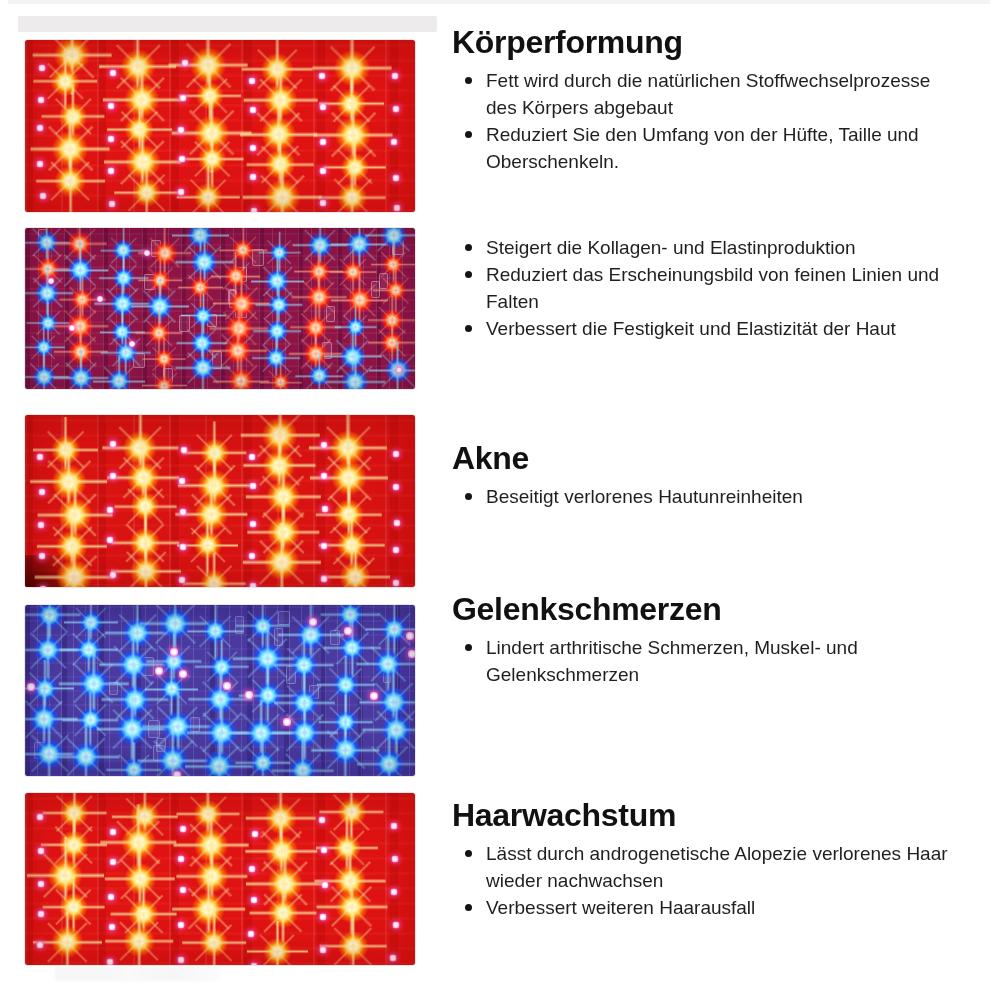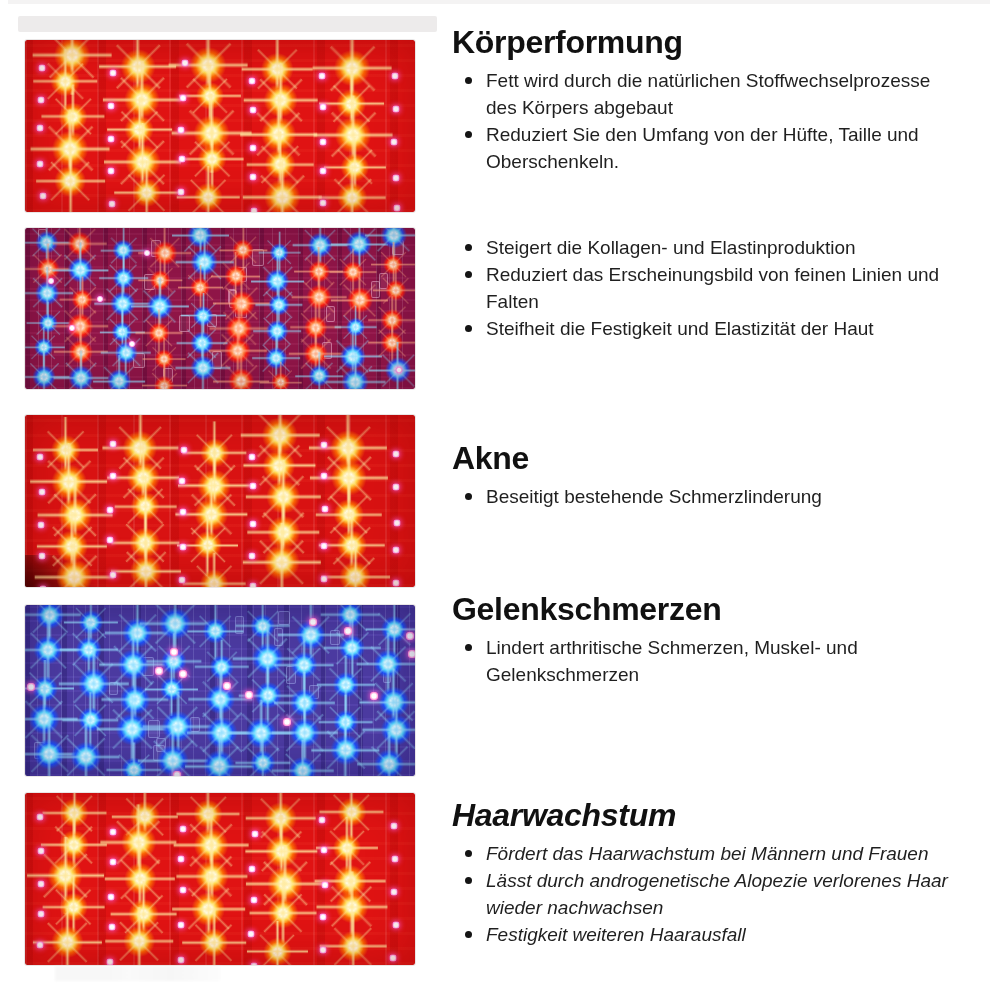--- a/index.html
+++ b/index.html
@@ -49,21 +49,21 @@
       background:linear-gradient(0deg, rgba(0,0,0,0) 46.5%, var(--ray) 50%, rgba(0,0,0,0) 53.5%),
                  linear-gradient(90deg, rgba(0,0,0,0) 46.5%, var(--ray) 50%, rgba(0,0,0,0) 53.5%);}
   .star::after{transform:rotate(45deg);opacity:.55;inset:-30%;}
   .dot{width:7px;height:7px;border-radius:2px;
       background:radial-gradient(circle,#ffffff 0 38%, var(--dc) 75%, rgba(0,0,0,0) 100%);
       box-shadow:0 0 5px 1px var(--ds);}
   .comp{position:absolute;border-radius:2px;z-index:1;background:rgba(255,255,255,.07);}
 
   
   .text{position:absolute;left:452px;width:532px;color:#1a1a1a;}
-  .t1{top:23px;}.t2{top:234px;}.t3{top:439px;}.t4{top:590px;}.t5{top:796px;font-style:italic;}
+  .t1{top:23px;}.t2{top:234px;}.t3{top:439px;}.t4{top:590px;}.t5{top:796px;}
   .text h2{margin:0 0 6px 0;font-size:32px;line-height:38px;font-weight:700;color:#111111;letter-spacing:-.3px;}
   .text ul{list-style:none;margin:0;padding:0 0 0 34px;width:476px;}
   .text li{position:relative;font-size:19px;line-height:27px;color:#1f1f1f;}
   .text li::before{content:"";position:absolute;left:-21px;top:10px;width:7px;height:7px;border-radius:50%;background:#141414;}
 </style>
 </head>
 <body>
 
 <div class="canvas">
   <div class="top-strip"></div>
@@ -220,21 +220,21 @@
         <i class="led dot" style="left: 26.073px; top: 53.2701px; width: 6px; height: 6px; --dc: #ff7ae0; --ds: rgba(255,90,210,.8);"></i>
         <i class="led dot" style="left: 75.4146px; top: 71.3781px; width: 6px; height: 6px; --dc: #ff7ae0; --ds: rgba(255,90,210,.8);"></i>
         <i class="led dot" style="left: 121.794px; top: 25.3706px; width: 6px; height: 6px; --dc: #ff7ae0; --ds: rgba(255,90,210,.8);"></i>
         <i class="led dot" style="left: 106.508px; top: 116.173px; width: 6px; height: 6px; --dc: #ff7ae0; --ds: rgba(255,90,210,.8);"></i>
         <i class="led dot" style="left: 46.8877px; top: 100.105px; width: 6px; height: 6px; --dc: #ff7ae0; --ds: rgba(255,90,210,.8);"></i>
       </div>
     <div class="text t2">
       <ul>
           <li>Steigert die Kollagen- und Elastinproduktion</li>
           <li>Reduziert das Erscheinungsbild von feinen Linien und Falten</li>
-          <li>Steifheit die Festigkeit und Elastizität der Haut</li>
+          <li>Verbessert die Festigkeit und Elastizität der Haut</li>
         </ul>
     </div>
   </section>
 
   <section>
     <div class="panel p3 type-red" style="background-color: rgb(217, 18, 18);">
         <i class="led star" style="left: 40.6389px; top: 35.0818px; width: 32.0944px; height: 32.0944px; --c1: #fffef2; --c2: #ffd84d; --c3: rgba(255,115,0,.85); --ray: rgba(255,235,160,.8);"></i>
         <i class="led star" style="left: 43.9051px; top: 66.9742px; width: 37.719px; height: 37.719px; --c1: #fffef2; --c2: #ffd84d; --c3: rgba(255,115,0,.85); --ray: rgba(255,235,160,.8);"></i>
         <i class="led star" style="left: 49.8379px; top: 99.8487px; width: 36.8464px; height: 36.8464px; --c1: #fffef2; --c2: #ffd84d; --c3: rgba(255,115,0,.85); --ray: rgba(255,235,160,.8);"></i>
         <i class="led star" style="left: 46.8806px; top: 131.454px; width: 34.2324px; height: 34.2324px; --c1: #fffef2; --c2: #ffd84d; --c3: rgba(255,115,0,.85); --ray: rgba(255,235,160,.8);"></i>
@@ -286,21 +286,21 @@
         <i class="led dot" style="left: 299.157px; top: 163.693px; width: 7px; height: 7px; --dc: #ff7ae0; --ds: rgba(255,90,210,.8);"></i>
         <i class="led dot" style="left: 370.752px; top: 38.9318px; width: 7px; height: 7px; --dc: #ff7ae0; --ds: rgba(255,90,210,.8);"></i>
         <i class="led dot" style="left: 371.208px; top: 71.7032px; width: 7px; height: 7px; --dc: #ff7ae0; --ds: rgba(255,90,210,.8);"></i>
         <i class="led dot" style="left: 371.602px; top: 108.001px; width: 7px; height: 7px; --dc: #ff7ae0; --ds: rgba(255,90,210,.8);"></i>
         <i class="led dot" style="left: 370.88px; top: 135.231px; width: 7px; height: 7px; --dc: #ff7ae0; --ds: rgba(255,90,210,.8);"></i>
         <i class="led dot" style="left: 371.036px; top: 168.122px; width: 7px; height: 7px; --dc: #ff7ae0; --ds: rgba(255,90,210,.8);"></i>
       </div>
     <div class="text t3">
       <h2>Akne</h2>
       <ul>
-          <li>Beseitigt bestehende Schmerzlinderung</li>
+          <li>Beseitigt verlorenes Hautunreinheiten</li>
         </ul>
     </div>
   </section>
 
   <section>
     <div class="panel p4 type-blue" style="background-color: rgb(75, 58, 160);">
         <i class="comp" style="left: 130.598px; top: 132.826px; width: 8.42027px; height: 12.4198px; border: 1px solid rgba(175, 195, 255, 0.4);"></i>
         <i class="comp" style="left: 261.436px; top: 60.8434px; width: 7.9108px; height: 16.1685px; border: 1px solid rgba(175, 195, 255, 0.4);"></i>
         <i class="comp" style="left: 8.53146px; top: 136.934px; width: 9.52287px; height: 14.9047px; border: 1px solid rgba(175, 195, 255, 0.4);"></i>
         <i class="comp" style="left: 304.748px; top: 25.3708px; width: 8.09419px; height: 12.9695px; border: 1px solid rgba(175, 195, 255, 0.4);"></i>
@@ -435,21 +435,20 @@
         <i class="led dot" style="left: 298px; top: 156.617px; width: 7px; height: 7px; --dc: #ff7ae0; --ds: rgba(255,90,210,.8);"></i>
         <i class="led dot" style="left: 369.082px; top: 33.1575px; width: 7px; height: 7px; --dc: #ff7ae0; --ds: rgba(255,90,210,.8);"></i>
         <i class="led dot" style="left: 370.089px; top: 66.0748px; width: 7px; height: 7px; --dc: #ff7ae0; --ds: rgba(255,90,210,.8);"></i>
         <i class="led dot" style="left: 368.58px; top: 99.1048px; width: 7px; height: 7px; --dc: #ff7ae0; --ds: rgba(255,90,210,.8);"></i>
         <i class="led dot" style="left: 371.084px; top: 132.083px; width: 7px; height: 7px; --dc: #ff7ae0; --ds: rgba(255,90,210,.8);"></i>
         <i class="led dot" style="left: 368.098px; top: 164.506px; width: 7px; height: 7px; --dc: #ff7ae0; --ds: rgba(255,90,210,.8);"></i>
       </div>
     <div class="text t5">
       <h2>Haarwachstum</h2>
       <ul>
-          <li>Fördert das Haarwachstum bei Männern und Frauen</li>
           <li>Lässt durch androgenetische Alopezie verlorenes Haar wieder nachwachsen</li>
-          <li>Festigkeit weiteren Haarausfall</li>
+          <li>Verbessert weiteren Haarausfall</li>
         </ul>
     </div>
   </section>
 
   <div class="watermark"></div>
 </div>
 
 </body></html>

